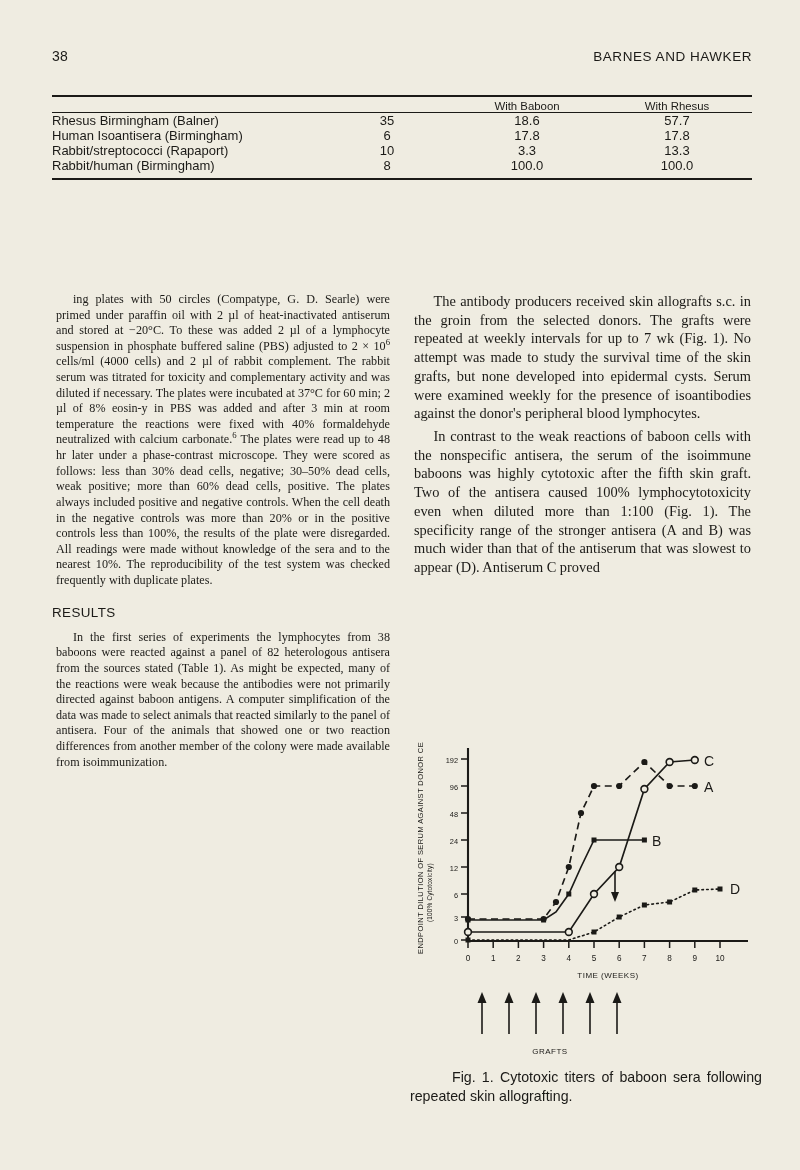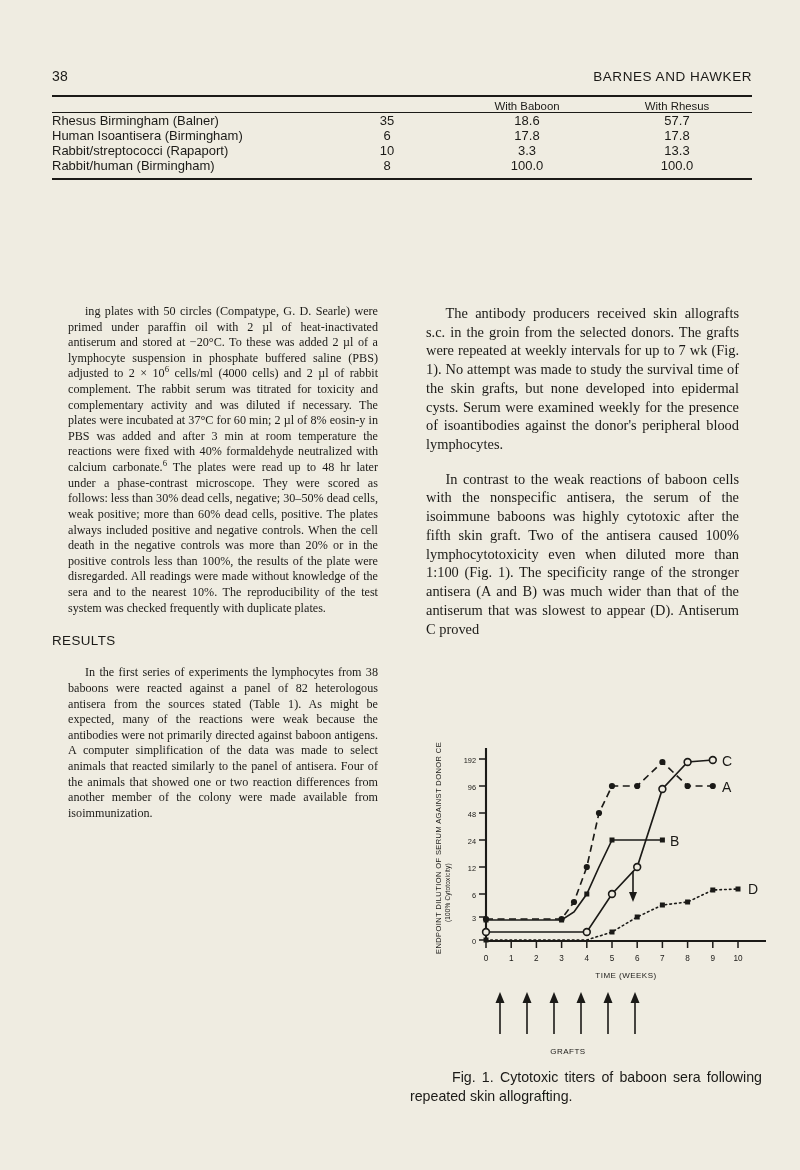--- a/index.html
+++ b/index.html
@@ -13,21 +13,21 @@
   }
   .page{
     position:absolute;inset:0;
     padding:0;
   }
   
   .runhead{
     position:absolute;left:52px;right:48px;top:48px;
     display:flex;justify-content:space-between;align-items:baseline;
     font-family:"Liberation Sans", sans-serif;
-    font-size:13.5px;letter-spacing:.02em;margin-top:20px;
+    font-size:13.5px;letter-spacing:.02em;
   }
   .runhead .folio{font-size:14px;}
   .runhead .authors{font-size:13.5px;letter-spacing:.04em;}
   
   .table-wrap{
     position:absolute;left:52px;right:48px;top:95px;
     font-family:"Liberation Sans", sans-serif;
   }
   .table-title{
     text-align:center;font-size:12.8px;margin-bottom:9px;letter-spacing:.01em;
@@ -55,31 +55,31 @@
   .tbl-foot td{border-bottom:2.2px solid #1b1a17;height:5px;}
   
   .col{
     position:absolute;top:288px;width:343px;
     font-size:13.1px;line-height:1.295;
     text-align:justify;
     hyphens:none;
   }
   .col.left{left:52px;width:342px;font-size:12.15px;line-height:1.285;}
   .col.right{left:410px;width:345px;font-size:14.4px;line-height:1.30;}
-  .col p{margin:16px;text-indent:1.35em;}
+  .col p{margin:4px;text-indent:1.35em;}
   .col.left p{text-indent:1.4em;}
   .sec-head{
     font-family:"Liberation Sans", sans-serif;
     font-size:13.4px;letter-spacing:.03em;
     margin:15px 0 9px 0;text-indent:0 !important;
   }
   sup{font-size:.72em;vertical-align:super;line-height:0;}
   
   .figure{
-    position:absolute;left:428px;top:742px;width:352px;height:330px;
+    position:absolute;left:410px;top:742px;width:352px;height:330px;
   }
   .fig-caption{
     position:absolute;left:410px;top:1068px;width:352px;
     font-family:"Liberation Sans", sans-serif;
     font-size:14.2px;line-height:1.33;text-align:justify;
   }
   .fig-caption .lead{margin-left:42px;}
   svg{display:block;}
   .ax{stroke:#1b1a17;stroke-width:2.1;fill:none;}
   .tk{stroke:#1b1a17;stroke-width:1.5;}

